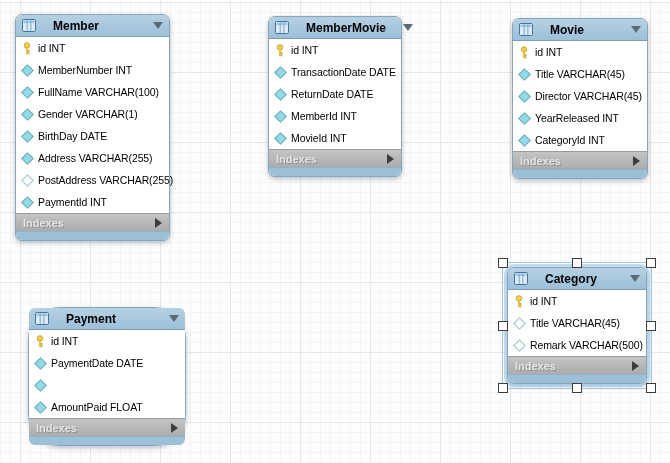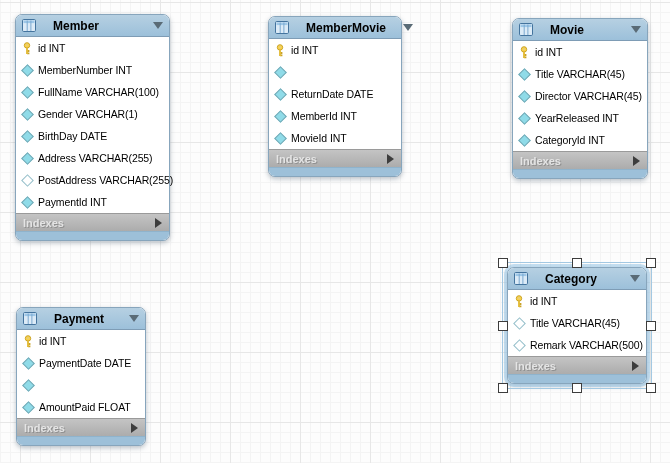--- a/index.html
+++ b/index.html
@@ -210,20 +210,21 @@
               <path d="M5 6 V12 M5 9 h2.4 M5 11.4 h2.4" stroke="#c9a227" stroke-width="1.8" fill="none"></path>
               <path d="M5 6 V12" stroke="#ffd84f" stroke-width="0.9"></path>
             </svg>
           </span>
           <span>id INT</span>
         </div>
         <div class="tbl-row">
           <span class="icon-cell">
             <span class="diamond"></span>
           </span>
+          <span>TransactionDate DATE</span>
         </div>
         <div class="tbl-row">
           <span class="icon-cell">
             <span class="diamond"></span>
           </span>
           <span>ReturnDate DATE</span>
         </div>
         <div class="tbl-row">
           <span class="icon-cell">
             <span class="diamond"></span>
@@ -346,21 +347,21 @@
         <span class="sel-handle tl"></span>
         <span class="sel-handle tm"></span>
         <span class="sel-handle tr"></span>
         <span class="sel-handle ml"></span>
         <span class="sel-handle mr"></span>
         <span class="sel-handle bl"></span>
         <span class="sel-handle bm"></span>
         <span class="sel-handle br"></span>
       </div>
     </div>
-    <div class="table-figure" style="left: 16px; top: 307px; width: 130px;">
+    <div class="table-figure" style="left: 28px; top: 307px; width: 158px; border-radius: 32px;">
       <div class="tbl-header">
         <span style="display: flex;">
           <svg width="14" height="13" viewBox="0 0 14 13">
             <rect x="0.5" y="0.5" width="13" height="12" rx="1.2" fill="#dcebf7" stroke="#44749e"></rect>
             <rect x="1.5" y="1.5" width="11" height="2.6" fill="#9ec8e8"></rect>
             <line x1="5.2" y1="1.5" x2="5.2" y2="12" stroke="#7aa9cf"></line>
             <line x1="8.9" y1="1.5" x2="8.9" y2="12" stroke="#7aa9cf"></line>
           </svg>
         </span>
         <span class="tbl-title">Payment</span>

